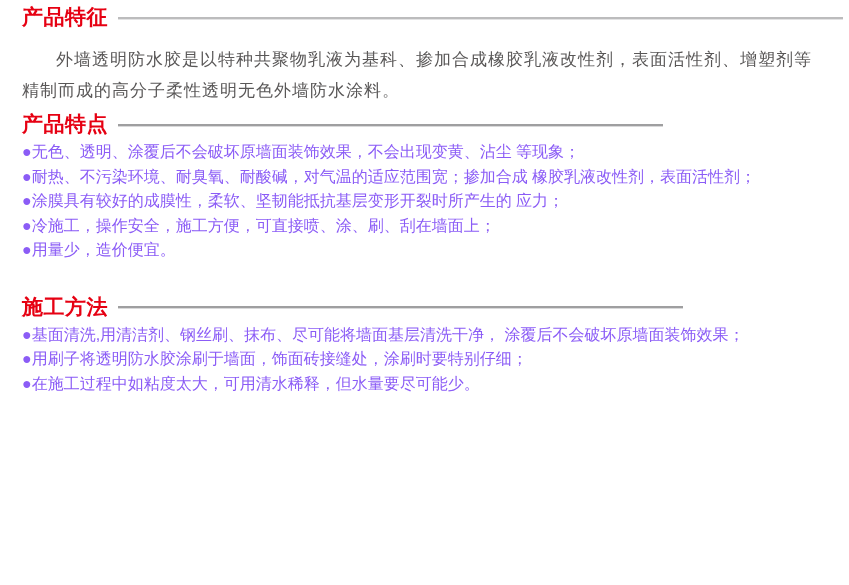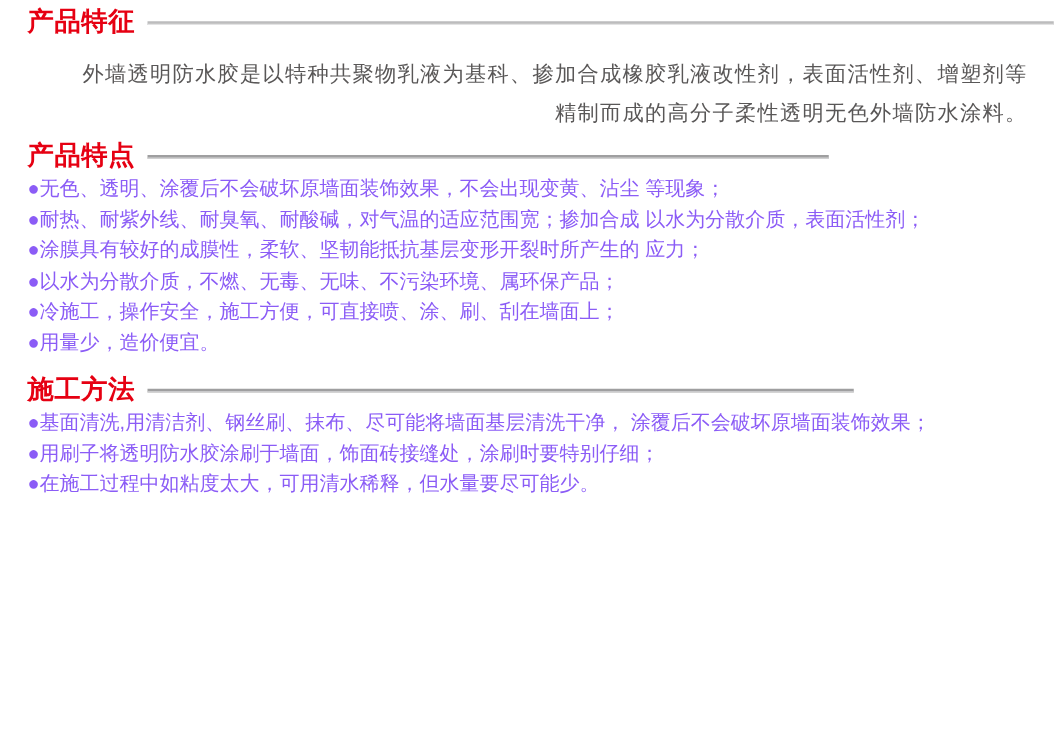--- a/index.html
+++ b/index.html
@@ -47,38 +47,37 @@
 
   .intro {
     margin: 15px 0 0 0;
     width: 800px;
     font-family: Liberation Serif, serif;
     font-size: 17px;
     line-height: 31px;
     color: #595757;
     text-indent: 2em;
     letter-spacing: 1px;
-    text-align: right;
   }
 
   .bullets {
     list-style: none;
     margin: 4px 0 0 0;
     padding: 0;
   }
   .bullets li {
     font-size: 16px;
     line-height: 24.5px;
     color: #8b5cf6;
     white-space: nowrap;
   }
 
   .sec2 { margin-top: 6px; }
   .sec3 { margin-top: 0px; }
-  .sec4 { margin-top: 12px; }
+  .sec4 { margin-top: 32px; }
 </style>
 </head>
 <body>
 
 <div class="page">
 
   <section class="sec sec1">
     <div class="sec-head">
       <h2 class="sec-title">产品特征</h2>
       <div class="sec-line"></div>
@@ -86,23 +85,22 @@
     <p class="intro">外墙透明防水胶是以特种共聚物乳液为基科、掺加合成橡胶乳液改性剂，表面活性剂、增塑剂等精制而成的高分子柔性透明无色外墙防水涂料。</p>
   </section>
 
   <section class="sec sec2">
     <div class="sec-head">
       <h2 class="sec-title">产品特点</h2>
       <div class="sec-line"></div>
     </div>
     <ul class="bullets">
       <li>●无色、透明、涂覆后不会破坏原墙面装饰效果，不会出现变黄、沾尘 等现象；</li>
-      <li>●耐热、耐紫外线、耐臭氧、耐酸碱，对气温的适应范围宽；掺加合成 以水为分散介质，表面活性剂；</li>
+      <li>●耐热、不污染环境、耐臭氧、耐酸碱，对气温的适应范围宽；掺加合成 橡胶乳液改性剂，表面活性剂；</li>
       <li>●涂膜具有较好的成膜性，柔软、坚韧能抵抗基层变形开裂时所产生的 应力；</li>
-      <li>●以水为分散介质，不燃、无毒、无味、不污染环境、属环保产品；</li>
       <li>●冷施工，操作安全，施工方便，可直接喷、涂、刷、刮在墙面上；</li>
       <li>●用量少，造价便宜。</li>
     </ul>
   </section>
 
 
   <section class="sec sec4">
     <div class="sec-head">
       <h2 class="sec-title">施工方法</h2>
       <div class="sec-line"></div>

